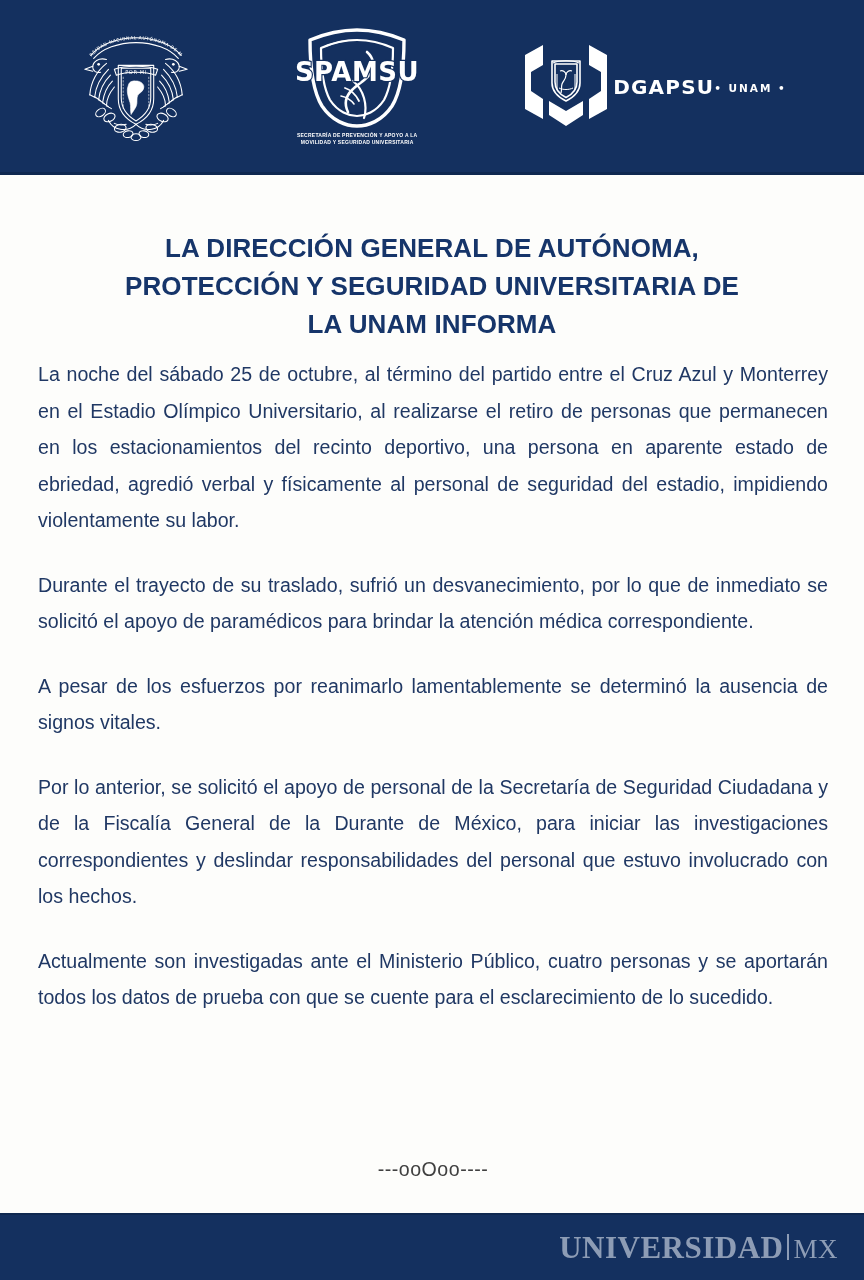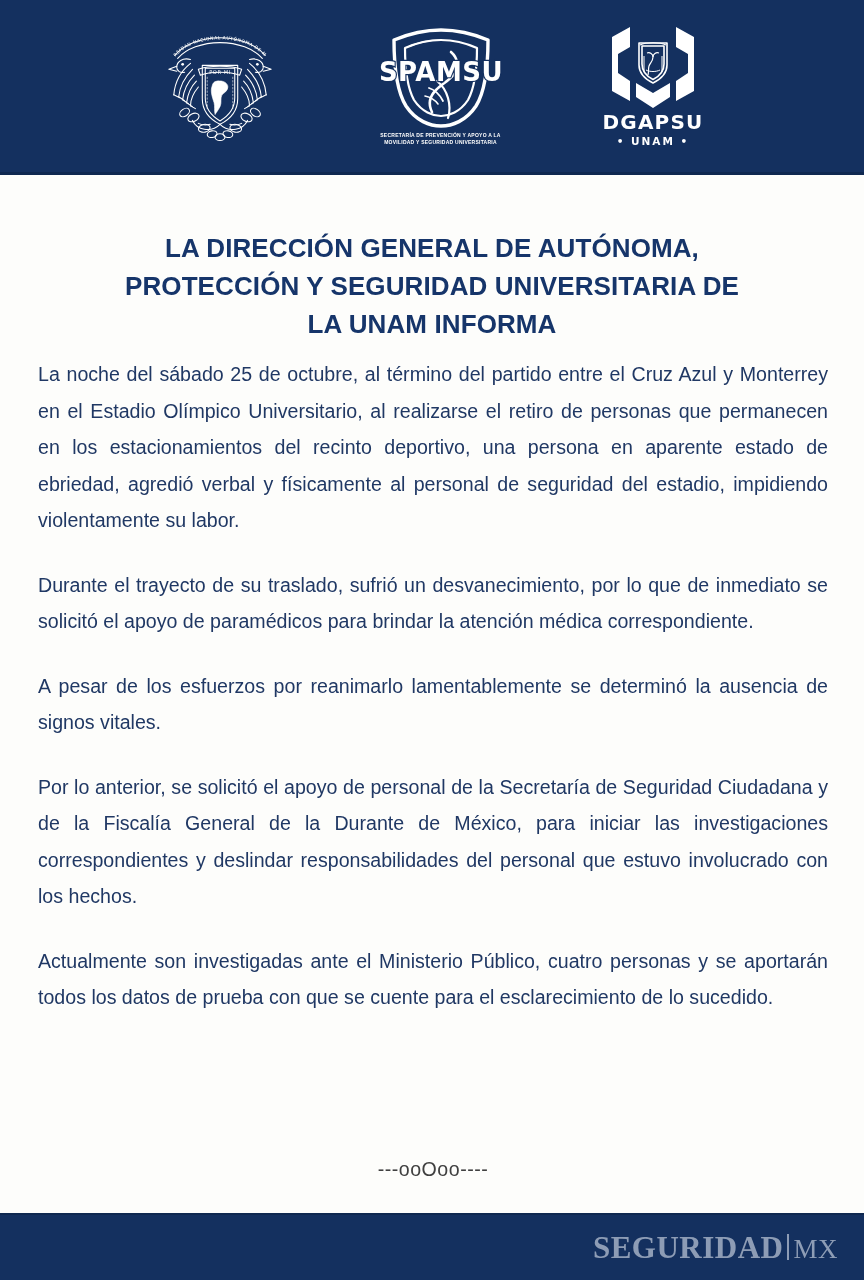--- a/index.html
+++ b/index.html
@@ -59,21 +59,21 @@
     color: #ffffff;
     font-size: 5.0px;
     letter-spacing: 0.25px;
     font-weight: bold;
     text-align: center;
     line-height: 7.5px;
     width: 132px;
     text-transform: uppercase;
   }
   
-  .dgapsu-wrap { display: flex; flex-direction: column; align-items: center; }
+  .dgapsu-wrap { display: flex; flex-direction: row; align-items: center; }
   .dgapsu-mark { width: 94px; height: 86px; display: block; }
   .dgapsu-name {
     color: #ffffff;
     font-size: 20px;
     font-weight: bold;
     letter-spacing: 1.2px;
     line-height: 20px;
     margin-top: 1px;
     font-family: "DejaVu Sans", sans-serif;
   }
@@ -303,19 +303,19 @@
     <p>Durante el trayecto de su traslado, sufrió un desvanecimiento, por lo que de inmediato se solicitó el apoyo de paramédicos para brindar la atención médica correspondiente.</p>
     <p>A pesar de los esfuerzos por reanimarlo lamentablemente se determinó la ausencia de signos vitales.</p>
     <p>Por lo anterior, se solicitó el apoyo de personal de la Secretaría de Seguridad Ciudadana y de la Fiscalía General de la Durante de México, para iniciar las investigaciones correspondientes y deslindar responsabilidades del personal que estuvo involucrado con los hechos.</p>
     <p>Actualmente son investigadas ante el Ministerio Público, cuatro personas y se aportarán todos los datos de prueba con que se cuente para el esclarecimiento de lo sucedido.</p>
   </div>
 
   <div class="divider">---ooOoo----</div>
 
   <div class="footer-band">
     <div class="watermark">
-      <span class="wm-main">SEGURIDAD</span>
+      <span class="wm-main">UNIVERSIDAD</span>
       <span class="wm-bar"></span>
       <span class="wm-mx">MX</span>
     </div>
   </div>
 
 </div>
 
 </body></html>

